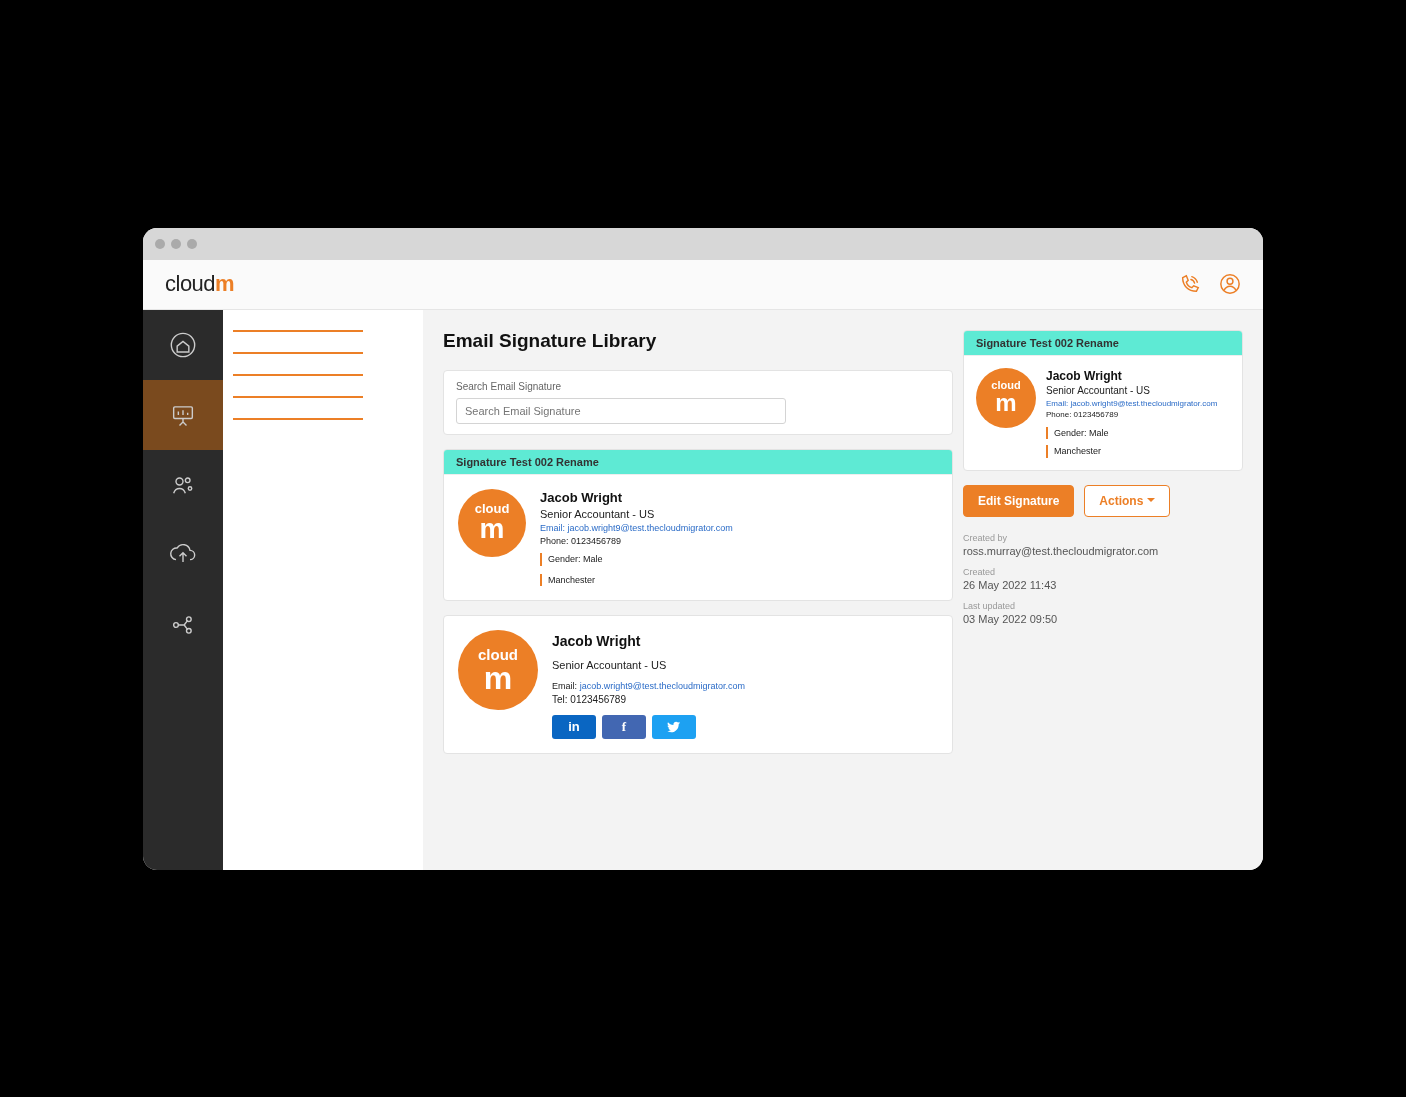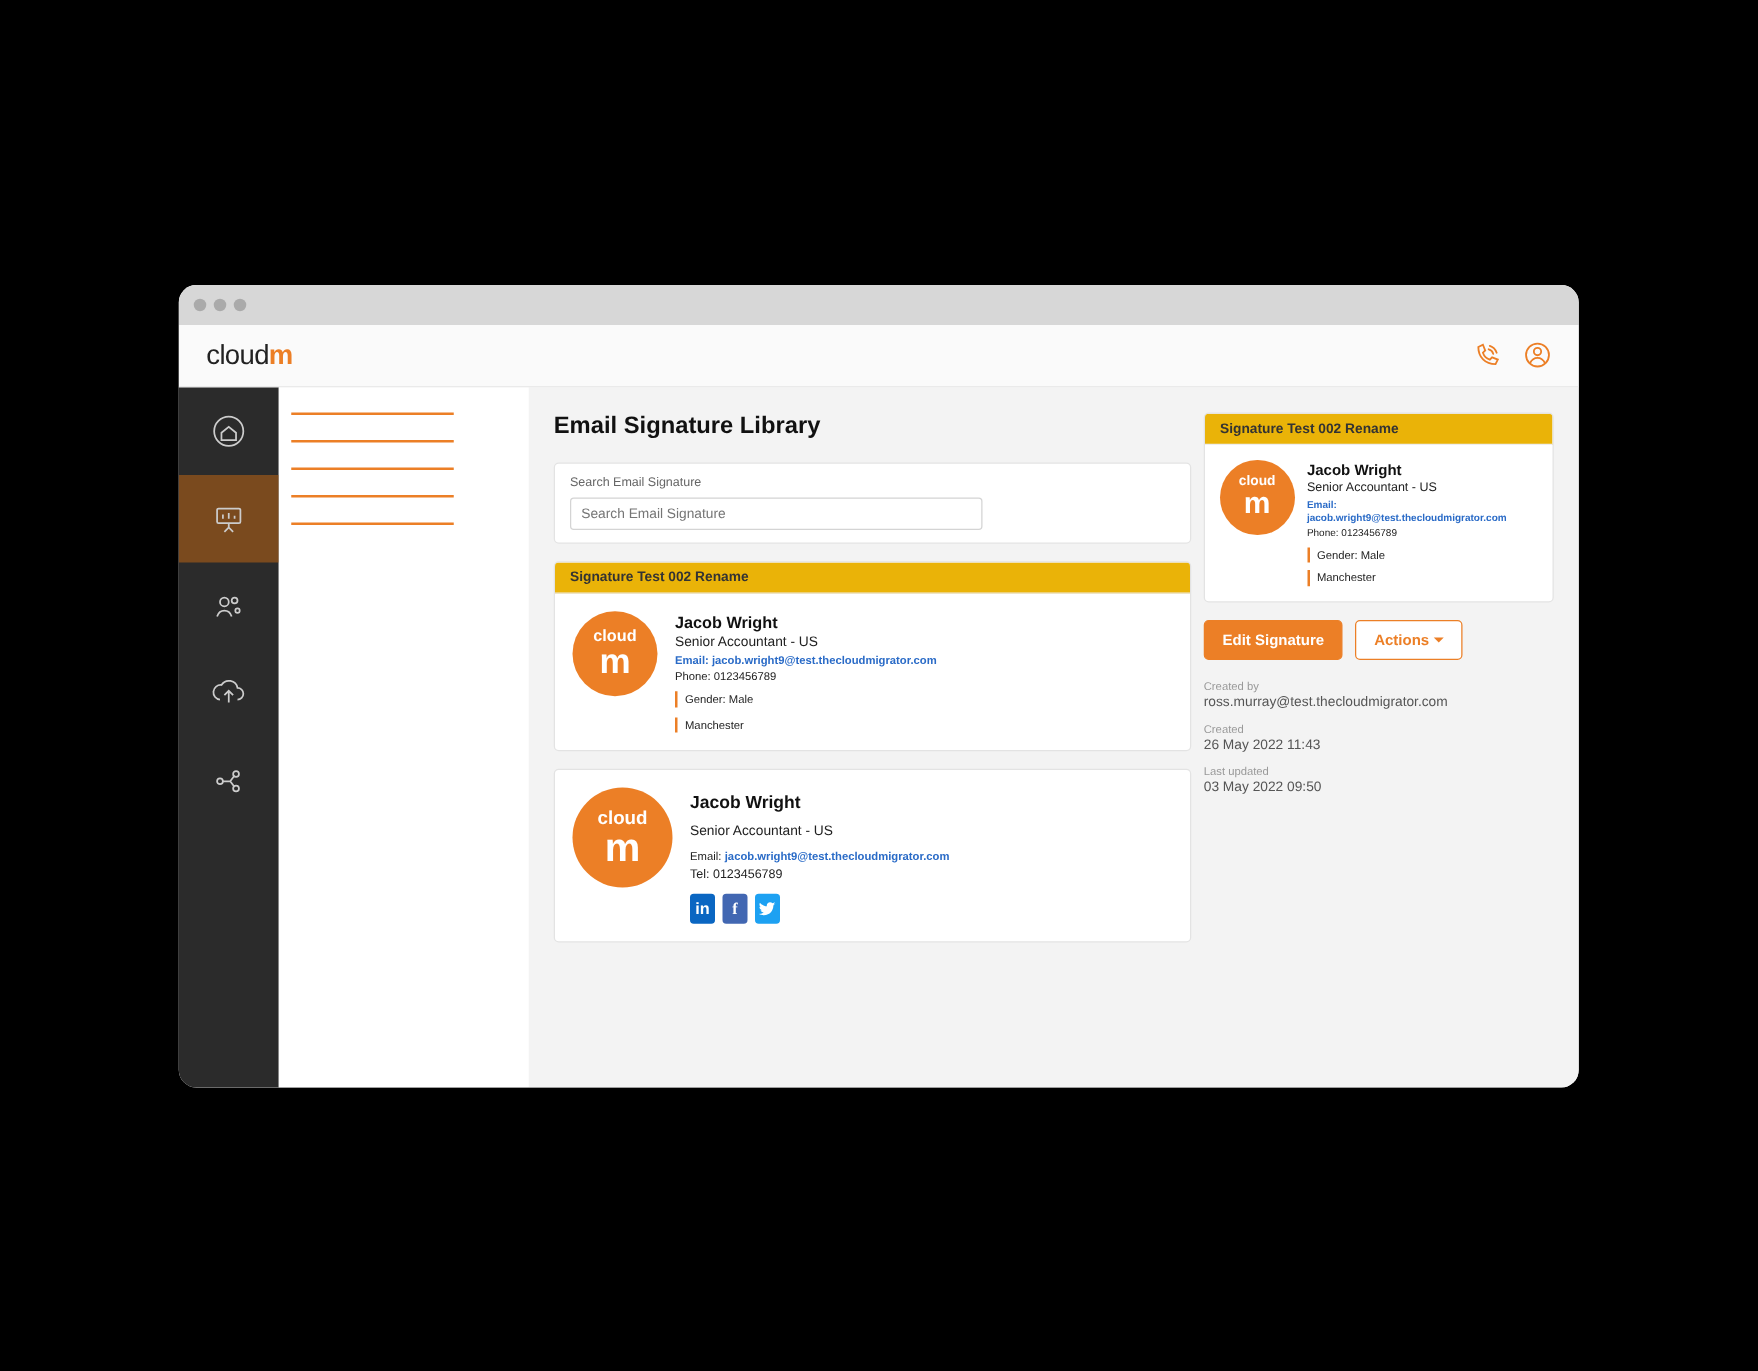--- a/index.html
+++ b/index.html
@@ -85,43 +85,43 @@
   .search-input {
     width: 100%; max-width: 330px;
     border: 1px solid #d4d4d4; border-radius: 3px;
     padding: 6px 8px; font-size: 11px; color: #777;
   }
   .sig-card {
     background: #fff; border: 1px solid #e3e3e3; border-radius: 4px;
     margin-bottom: 14px; overflow: hidden;
   }
   .sig-card-header {
-    background: #eab308; padding: 6px 12px; font-size: 11px; font-weight: 700;
+    background: #5eead4; padding: 6px 12px; font-size: 11px; font-weight: 700;
     color: #333; border-bottom: 1px solid #eee;
   }
   .sig-card-body { padding: 14px; display: flex; gap: 14px; align-items: flex-start; }
   .cloudm-logo {
     width: 68px; height: 68px; border-radius: 50%; background: #ec7f26;
     display: flex; flex-direction: column; align-items: center; justify-content: center;
     font-family: Arial;
   }
   .cloudm-logo .top { font-size: 13px; color: #fff; font-weight: 600; line-height: 1; }
   .cloudm-logo .bot { font-size: 28px; color: #fff; font-weight: 800; line-height: 1; }
   .cloudm-logo.sm { width: 60px; height: 60px; }
   .cloudm-logo.sm .top { font-size: 11px; }
   .cloudm-logo.sm .bot { font-size: 24px; }
   .sig-text { font-size: 11px; line-height: 1.4; }
   .sig-name { font-weight: 700; font-size: 13px; color: #111; }
   .sig-role { font-size: 11px; color: #222; }
-  .sig-link { font-size: 9px; color: #2a6bc7; font-weight: bold; }
+  .sig-link { font-size: 9px; color: #2a6bc7; }
   .sig-muted { font-size: 9px; color: #222; }
   .sig-sep { border-left: 2px solid #ec7f26; padding-left: 6px; margin-top: 6px; }
   .social-row { display: flex; gap: 6px; margin-top: 8px; }
   .social-ic {
-    width: 20px; height: 24px; border-radius: 3px; display: flex;
+    width: 44px; height: 24px; border-radius: 3px; display: flex;
     align-items: center; justify-content: center; color: #fff; font-size: 13px;
   }
   .li-ic { background: #0a66c2; font-family: Arial; font-weight: 700; }
   .fb-ic { background: #4267b2; font-family: Georgia; font-weight: 700; }
   .tw-ic { background: #1da1f2; }
 
   .detail-col { width: 280px; }
   .preview-card {
     background: #fff; border: 1px solid #e3e3e3; border-radius: 4px;
     margin-bottom: 14px; overflow: hidden;

